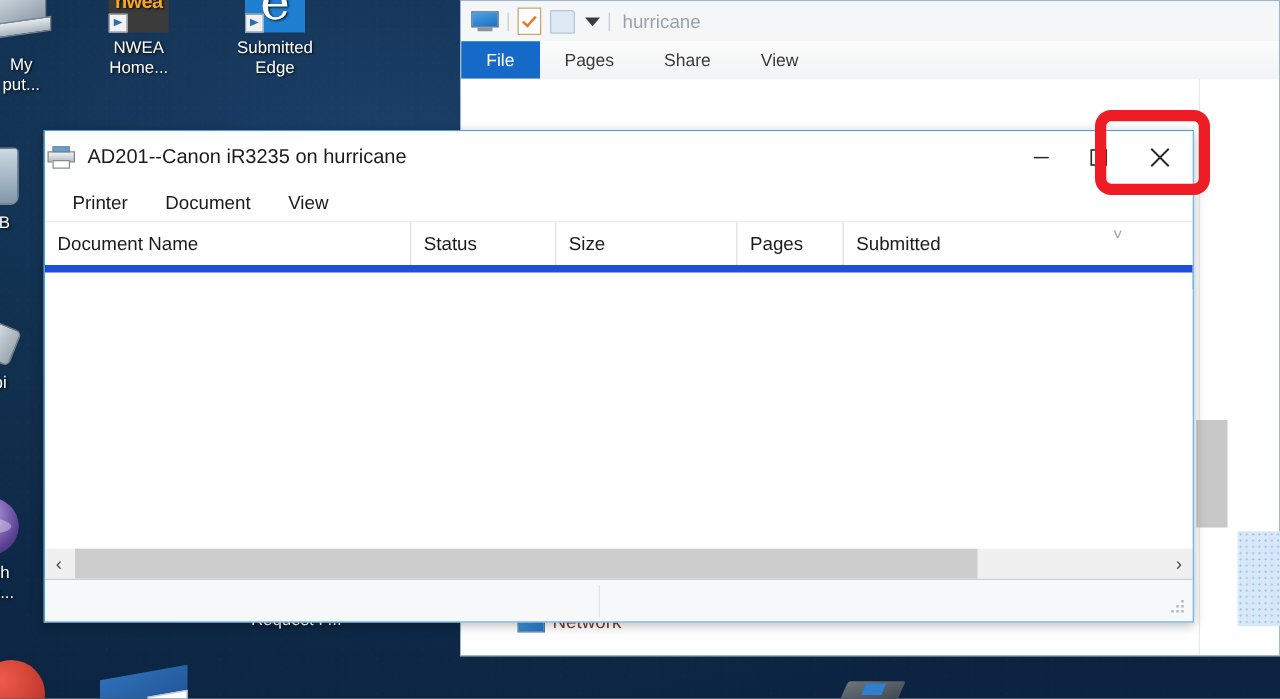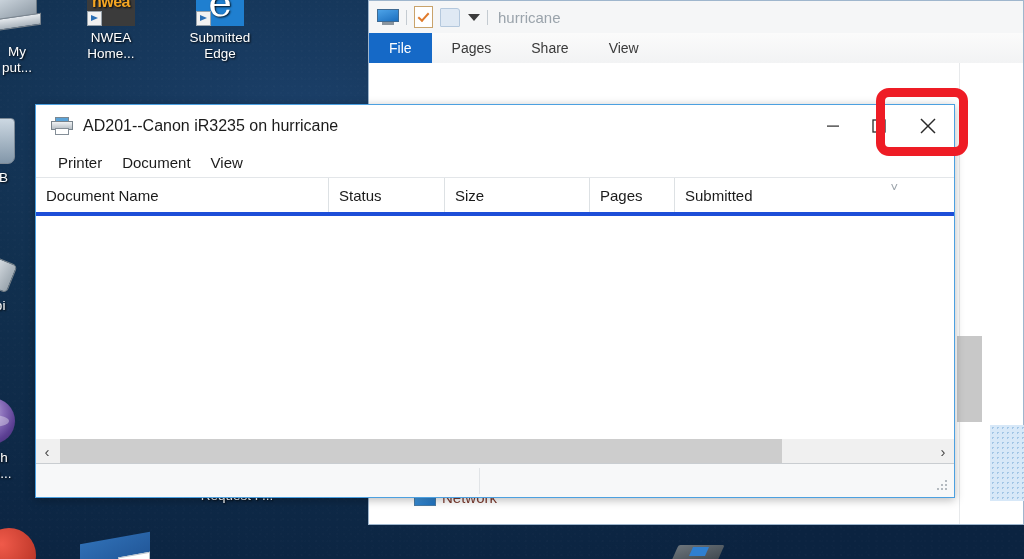--- a/index.html
+++ b/index.html
@@ -347,21 +347,21 @@
     height: 42px;
     background: #ffffff;
     display: flex;
     align-items: center;
     position: relative;
   }
   .q-title-left {
     display: flex;
     align-items: center;
     gap: 10px;
-    padding-left: 15px;
+    padding-left: 2px;
   }
   .printer-small {
     width: 22px; height: 18px;
     position: relative;
   }
   .printer-small .t {
     position: absolute; left: 4px; top: 0;
     width: 14px; height: 5px;
     background: #5ba3d8;
     border: 1px solid #7b8892;
@@ -398,36 +398,36 @@
     align-items: center;
     justify-content: center;
   }
   .wbtn svg { display: block; }
   .wbtn.close { width: 52px; }
 
   .q-menubar {
     height: 30px;
     display: flex;
     align-items: center;
-    gap: 0px;
+    gap: 10px;
     padding-left: 12px;
     font-size: 15px;
     color: #1b1b1b;
     background: #ffffff;
     border-bottom: 1px solid #e3e6e9;
   }
   .q-menubar .mi {
     padding: 2px 10px;
   }
   .q-header {
     display: flex;
     height: 34px;
     align-items: stretch;
     background: #ffffff;
-    border-bottom: 4px solid #1d4ed8;
+    border-bottom: 6px solid #1d4ed8;
     position: relative;
   }
   .q-col {
     display: flex;
     align-items: center;
     font-size: 15px;
     color: #1b1b1b;
     padding-left: 10px;
     border-right: 1px solid #dde1e4;
     box-sizing: border-box;

